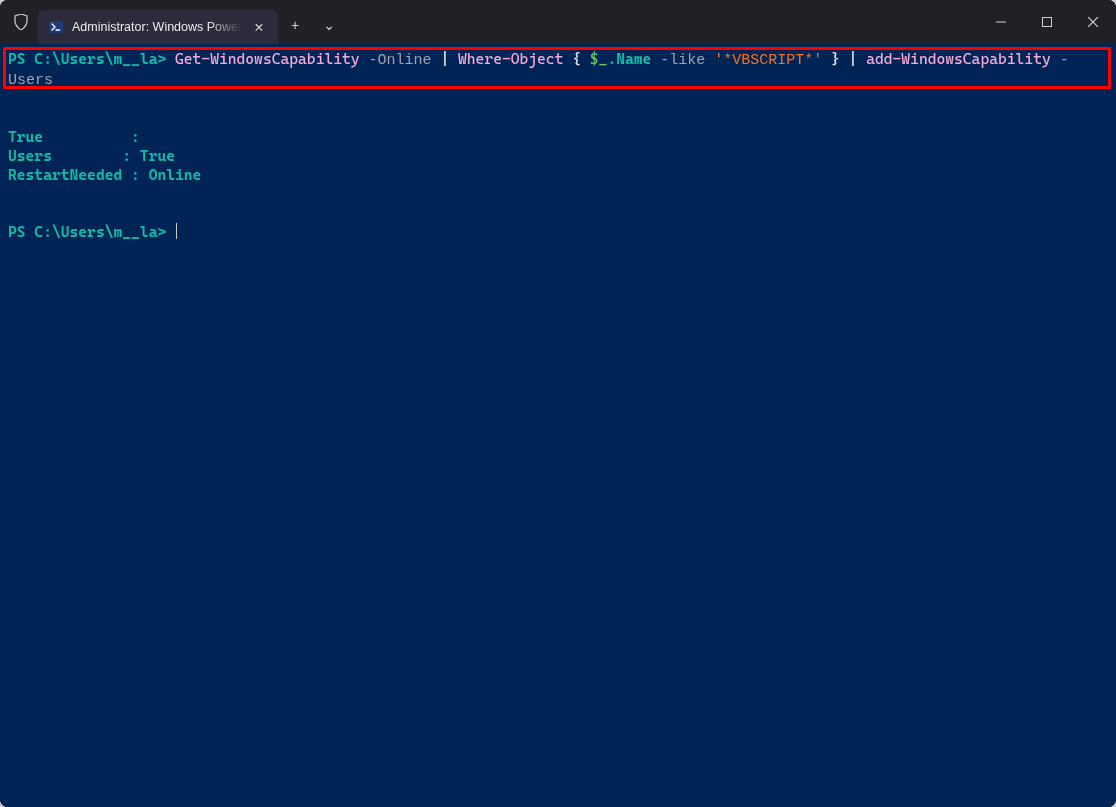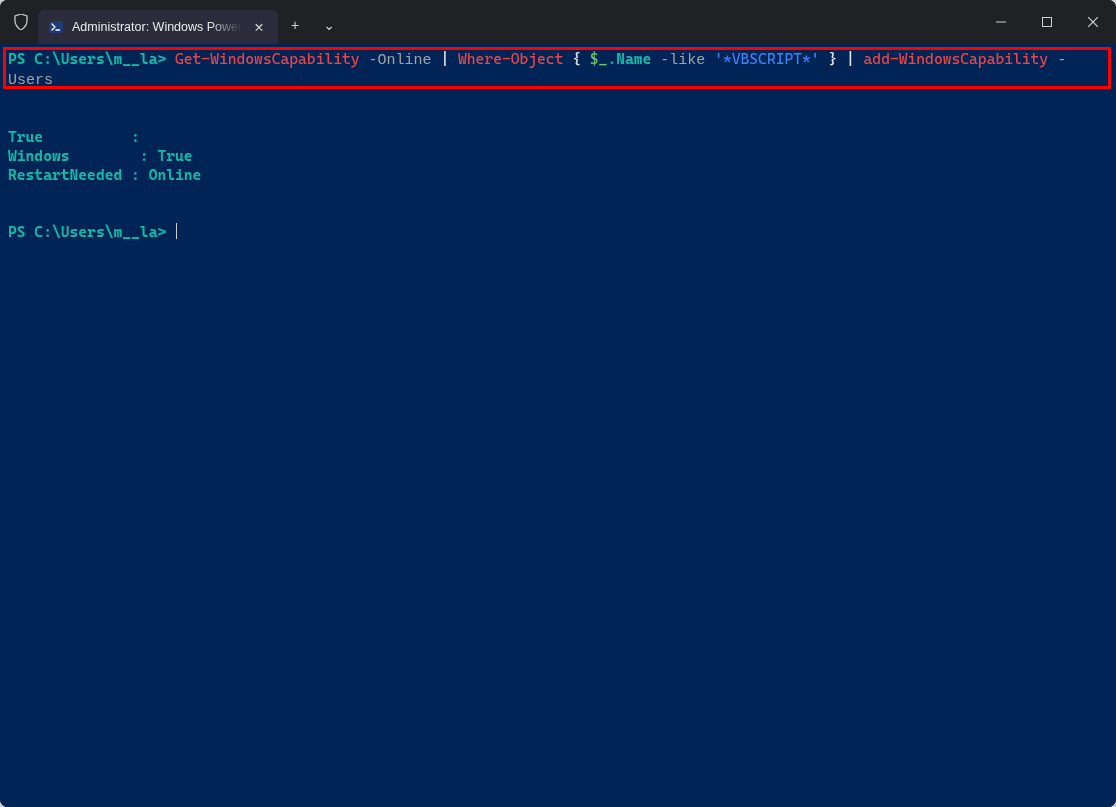--- a/index.html
+++ b/index.html
@@ -102,26 +102,26 @@
     left: 3px;
     top: 47px;
     width: 1108px;
     height: 42px;
     border: 3px solid #ff0000;
     pointer-events: none;
     box-sizing: border-box;
   }
 
   .tok-white { color:#14b8a6;font-weight:bold; }
-  .tok-cmd   { color:#ef4444; }
+  .tok-cmd   { color:#f9a8d4; }
   .tok-param { color:#a3a3a3;font-family:Liberation Mono, monospace; }
   .tok-pipe  { color:#e6e6e6; }
   .tok-brace { color:#e6e6e6; }
   .tok-var   { color:#6fc96f; }
-  .tok-str   { color:#3b82f6; }
+  .tok-str   { color:#f97316;font-family:Liberation Mono, monospace; }
 
   .cursor {
     display:inline-block;
     width: 1px; height: 16px;
     background:#cccccc;
     vertical-align: -2px;
     margin-left:1px;
   }
 </style>
 </head>
@@ -168,21 +168,21 @@
           </svg>
       </div>
     </div>
   </div>
 
   <div class="terminal"><span class="tok-white">PS C:\Users\m__la&gt; </span><span class="tok-cmd">Get-WindowsCapability</span><span class="tok-param"> -Online</span><span class="tok-pipe"> | </span><span class="tok-cmd">Where-Object</span><span class="tok-brace"> { </span><span class="tok-var">$_</span><span class="tok-white">.Name</span><span class="tok-param"> -like</span><span> </span><span class="tok-str">'*VBSCRIPT*'</span><span class="tok-brace"> } </span><span class="tok-pipe">| </span><span class="tok-cmd">add-WindowsCapability</span><span class="tok-param"> -</span>
 <span class="tok-param">Users</span>
 
 
 <span class="tok-white">True          :</span>
-<span class="tok-white">Windows        : </span><span class="tok-white">True</span>
+<span class="tok-white">Users        : </span><span class="tok-white">True</span>
 <span class="tok-white">RestartNeeded : </span><span class="tok-white">Online</span>
 
 
 <span class="tok-white">PS C:\Users\m__la&gt; </span><span class="cursor"></span></div>
 
   <div class="highlight-box"></div>
 
 </div>
 
 </body></html>

